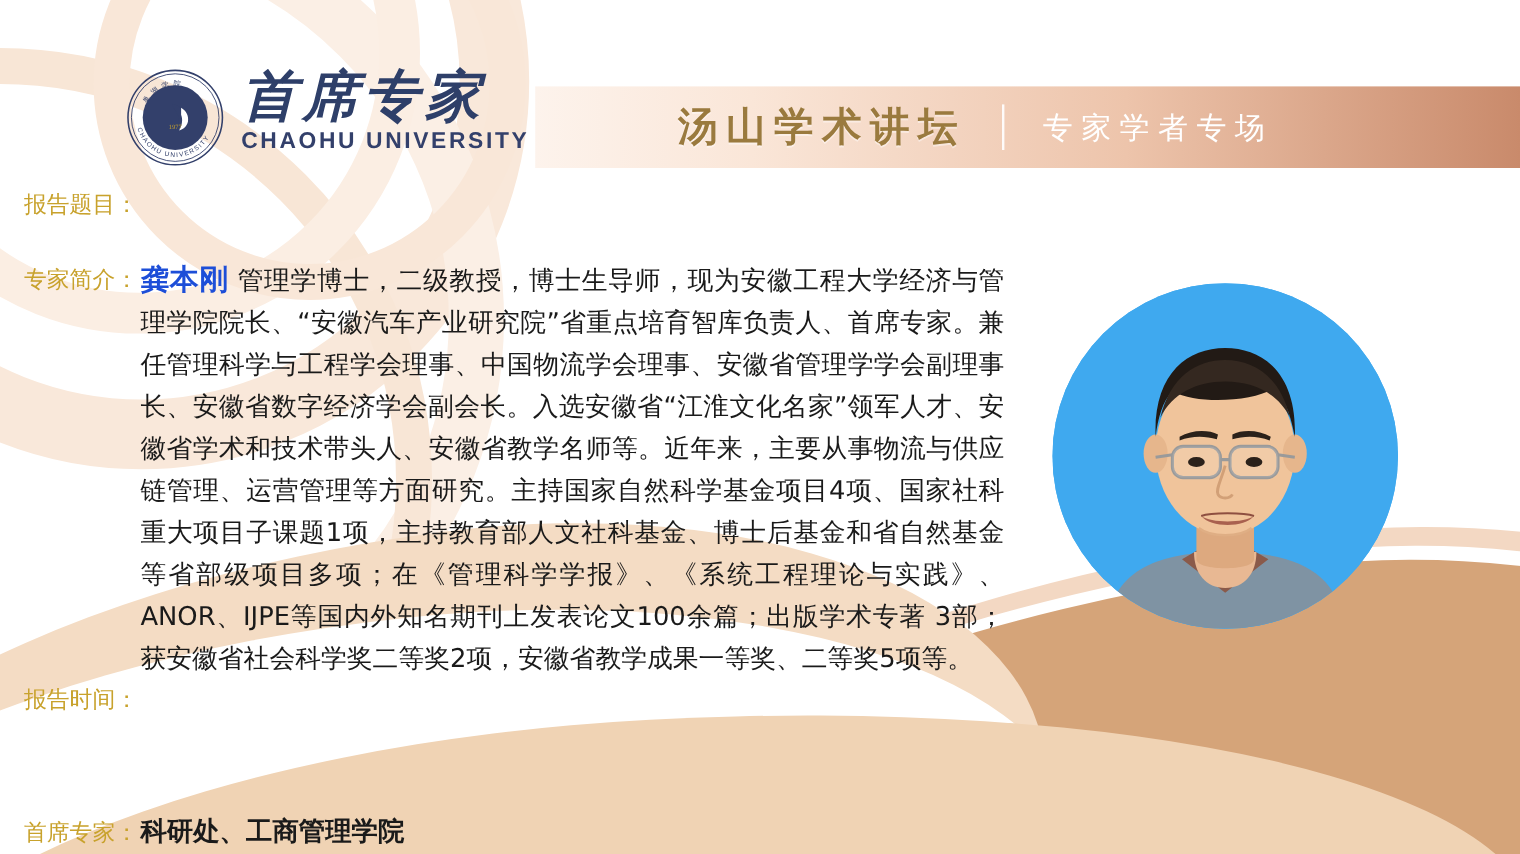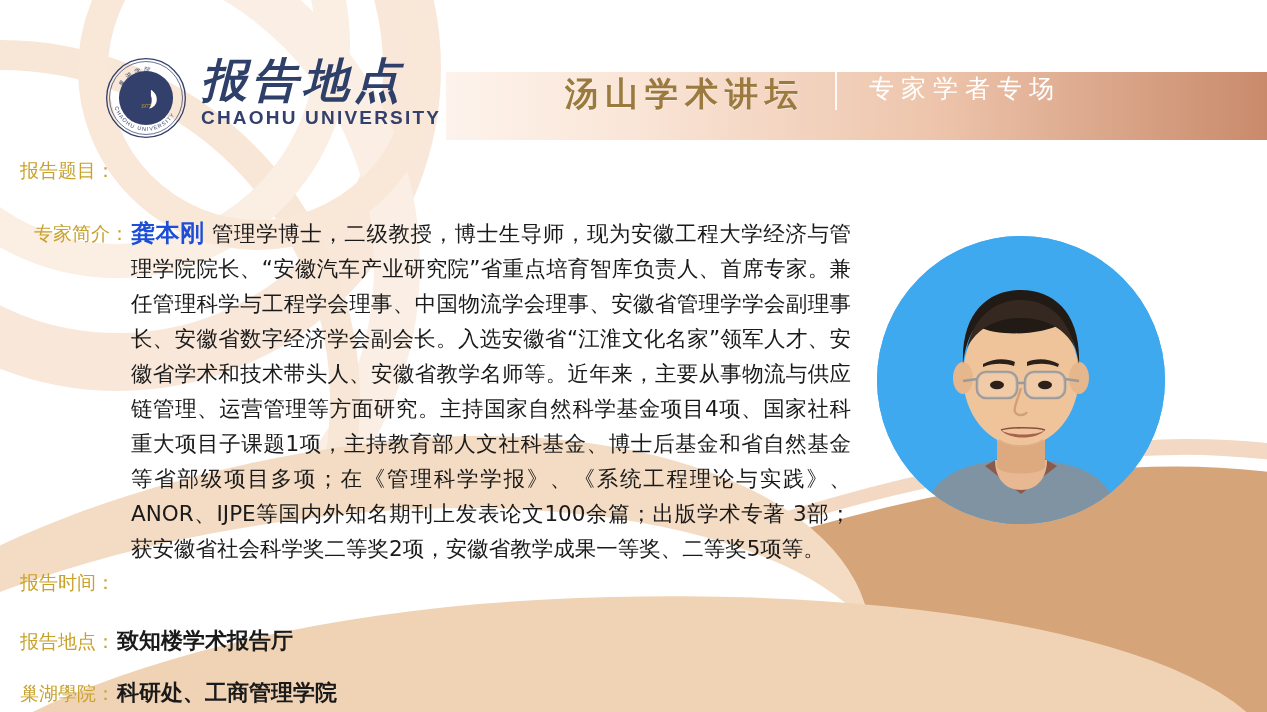--- a/index.html
+++ b/index.html
@@ -63,21 +63,21 @@
 
   
   #header{position:absolute;left:0;top:0;width:1267px;height:150px;}
 
   .banner{
     position:absolute;left:446px;top:72px;width:821px;height:68px;
     background:linear-gradient(90deg,#fdf3ec 0%,#fae6d8 22%,#edc4ab 60%,#c98a6b 100%);
   }
   .banner-inner{
     position:absolute;left:0;top:0;width:100%;height:100%;
-    display:flex;
+    display:flex;align-items:center;
   }
   .banner-title{
     margin-left:119px;
     font-size:33px;font-weight:bold;letter-spacing:7px;
     color:#9a7a3e;
     font-family:"DejaVu Sans","Liberation Sans",sans-serif;
     text-shadow:0 1px 0 rgba(255,255,255,.45);
     white-space:nowrap;
   }
   .banner-sep{
@@ -112,21 +112,21 @@
     font-family:"DejaVu Sans","Liberation Sans",sans-serif;
   }
   .value-bold{
     color:#1a1a1a;font-size:22px;font-weight:bold;white-space:nowrap;
     font-family:"DejaVu Sans","Liberation Sans",sans-serif;
   }
 
   #row-title{position:absolute;left:20px;top:158px;display:flex;align-items:baseline;}
   #row-title .value-bold{margin-left:2px;}
 
-  #row-bio{position:absolute;left:34px;top:216px;display:flex;align-items:flex-start;}
+  #row-bio{position:absolute;left:20px;top:216px;display:flex;align-items:flex-start;}
   #row-bio .label{line-height:35px;}
   .bio-body{
     margin-left:2px;width:720px;
     font-size:21.5px;line-height:35px;color:#1a1a1a;
     font-family:"DejaVu Sans","Liberation Sans",sans-serif;
     text-align:justify;text-justify:inter-character;
   }
   .bio-name{font-size:24px;font-weight:bold;color:#1d4ed8;}
 
   #row-time{position:absolute;left:20px;top:570px;display:flex;align-items:baseline;}
@@ -184,48 +184,44 @@
         <path id="seal-arc-top" d="M18 50 A32 32 0 0 1 82 50" fill="none"></path>
         <text font-size="7.5" fill="#33406b" font-family="Liberation Serif, serif" letter-spacing="1">
           <textPath href="#seal-arc-top" startOffset="14%">巢 湖 学 院</textPath>
         </text>
         <path id="seal-arc-bot" d="M10 50 A40 40 0 0 0 90 50" fill="none"></path>
         <text font-size="6.6" fill="#33406b" font-family="Liberation Sans, sans-serif" letter-spacing="1.4">
           <textPath href="#seal-arc-bot" startOffset="9%">CHAOHU UNIVERSITY</textPath>
         </text>
       </svg>
       <div class="logo-text">
-        <div class="logo-cn">报告地点</div>
+        <div class="logo-cn">首席专家</div>
         <div class="logo-en">CHAOHU  UNIVERSITY</div>
       </div>
     </div>
   </div>
 
   <div id="row-title">
     <span class="label">报告题目：</span>
   </div>
 
   <div id="row-bio">
     <span class="label">专家简介：</span>
     <div class="bio-body">
       <span class="bio-name">龚本刚</span><span> 管理学博士，二级教授，博士生导师，现为安徽工程大学经济与管理学院院长、“安徽汽车产业研究院”省重点培育智库负责人、首席专家。兼任管理科学与工程学会理事、中国物流学会理事、安徽省管理学学会副理事长、安徽省数字经济学会副会长。入选安徽省“江淮文化名家”领军人才、安徽省学术和技术带头人、安徽省教学名师等。近年来，主要从事物流与供应链管理、运营管理等方面研究。主持国家自然科学基金项目4项、国家社科重大项目子课题1项，主持教育部人文社科基金、博士后基金和省自然基金等省部级项目多项；在《管理科学学报》、《系统工程理论与实践》、ANOR、IJPE等国内外知名期刊上发表论文100余篇；出版学术专著 3部；获安徽省社会科学奖二等奖2项，安徽省教学成果一等奖、二等奖5项等。</span>
     </div>
   </div>
 
   <div id="row-time">
     <span class="label">报告时间：</span>
   </div>
 
-  <div id="row-place">
-    <span class="label">报告地点：</span>
-    <span class="value-bold">致知楼学术报告厅</span>
-  </div>
 
   <div id="row-host">
-    <span class="label">巢湖學院：</span>
+    <span class="label">首席专家：</span>
     <span class="value-bold">科研处、工商管理学院</span>
   </div>
 
   <div id="portrait">
     <svg viewBox="0 0 288 288">
       <rect x="0" y="0" width="288" height="288" fill="#3fa9ef"></rect>
 
       <path d="M44 288 c6 -46 38 -64 100 -64 c62 0 94 18 100 64 z" fill="#7f93a3"></path>
       <path d="M108 230 l36 28 l36 -28 l-14 -8 l-22 16 l-22 -16 z" fill="#8a5a4a"></path>
       <path d="M118 224 c0 18 10 30 26 30 c16 0 26 -12 26 -30 z" fill="#e8b893"></path>

